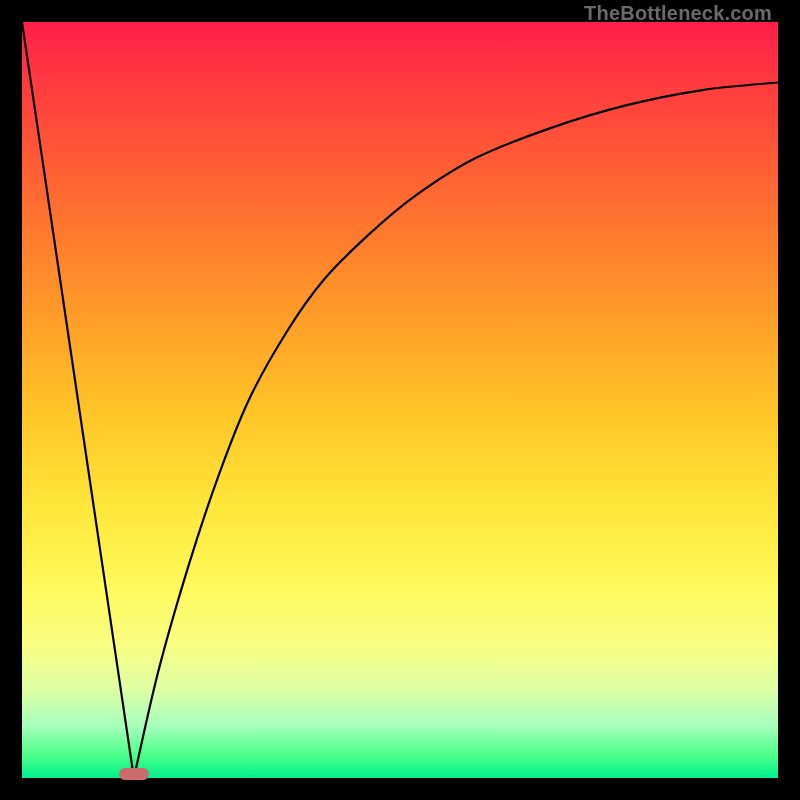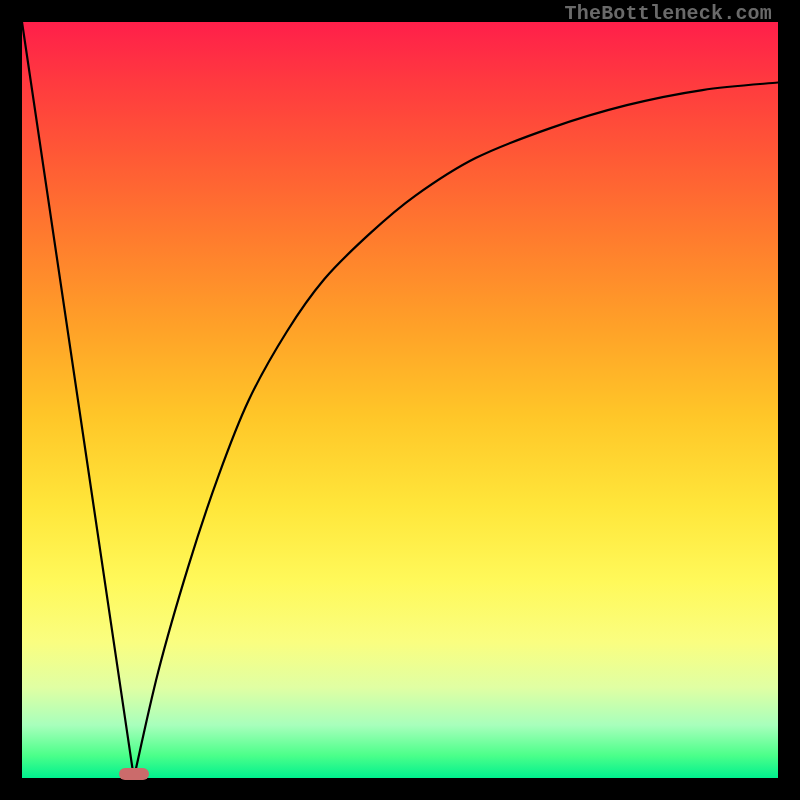--- a/index.html
+++ b/index.html
@@ -9,21 +9,20 @@
     height: 800px;
     overflow: hidden;
     font-family: Arial, Helvetica, sans-serif;
     background: #000;
   }
   .frame {
     position: relative;
     width: 800px;
     height: 800px;
     background: #000;
-    font-family: Liberation Mono, monospace;
   }
   .plot {
     position: absolute;
     left: 22px;
     top: 22px;
     width: 756px;
     height: 756px;
     background: linear-gradient(to bottom,
       #ff1f4a 0%,
       #ff3a3f 8%,

